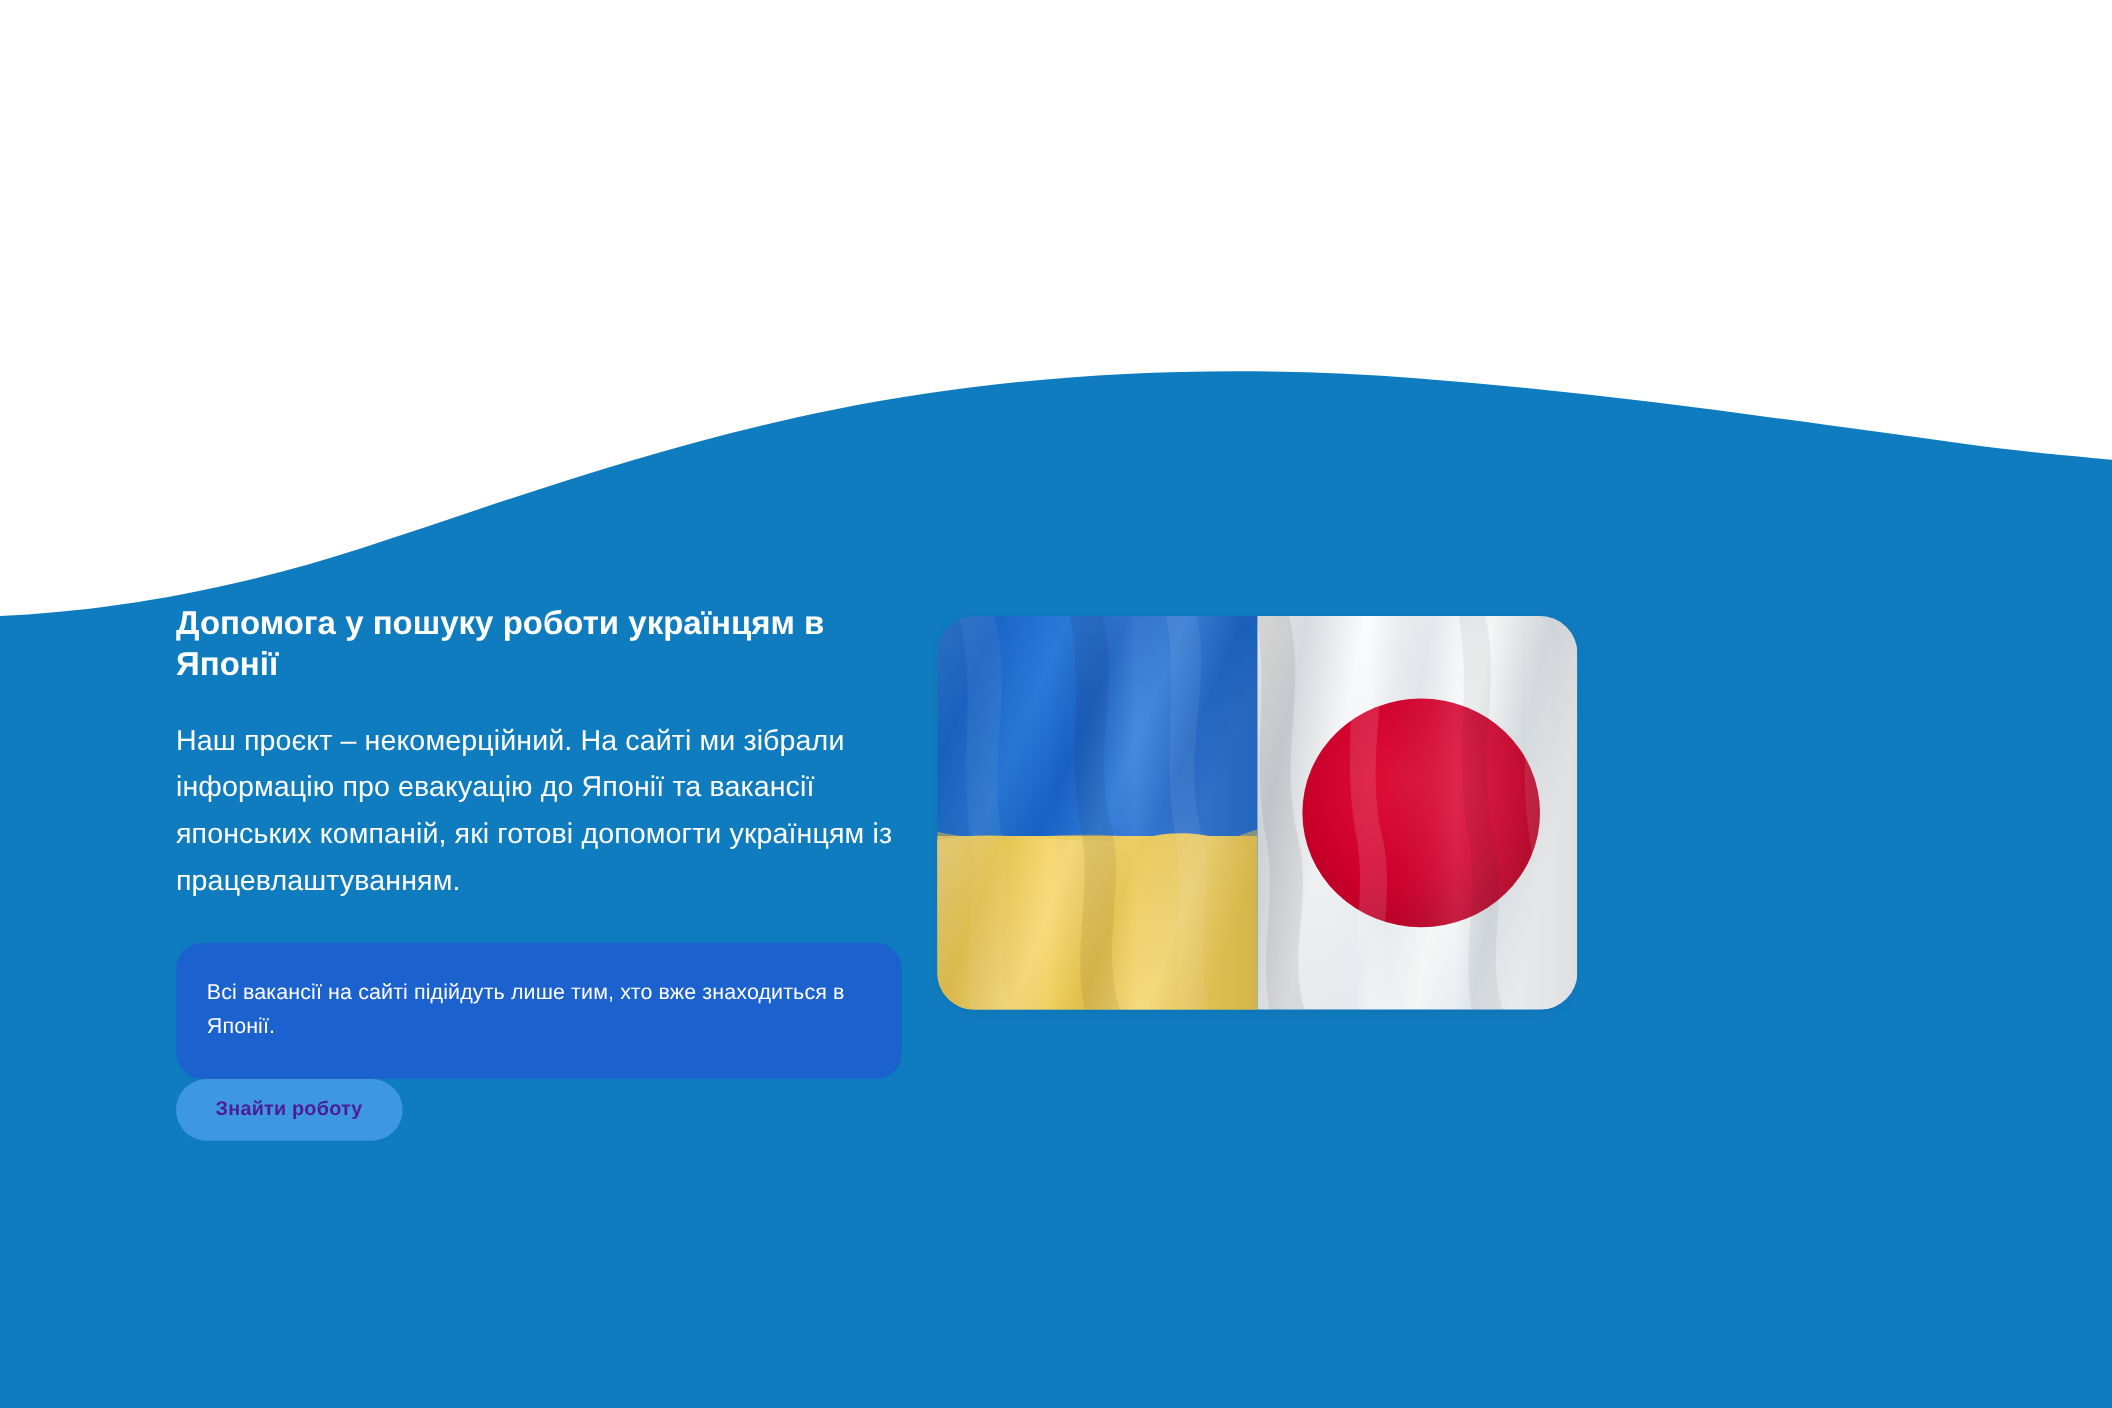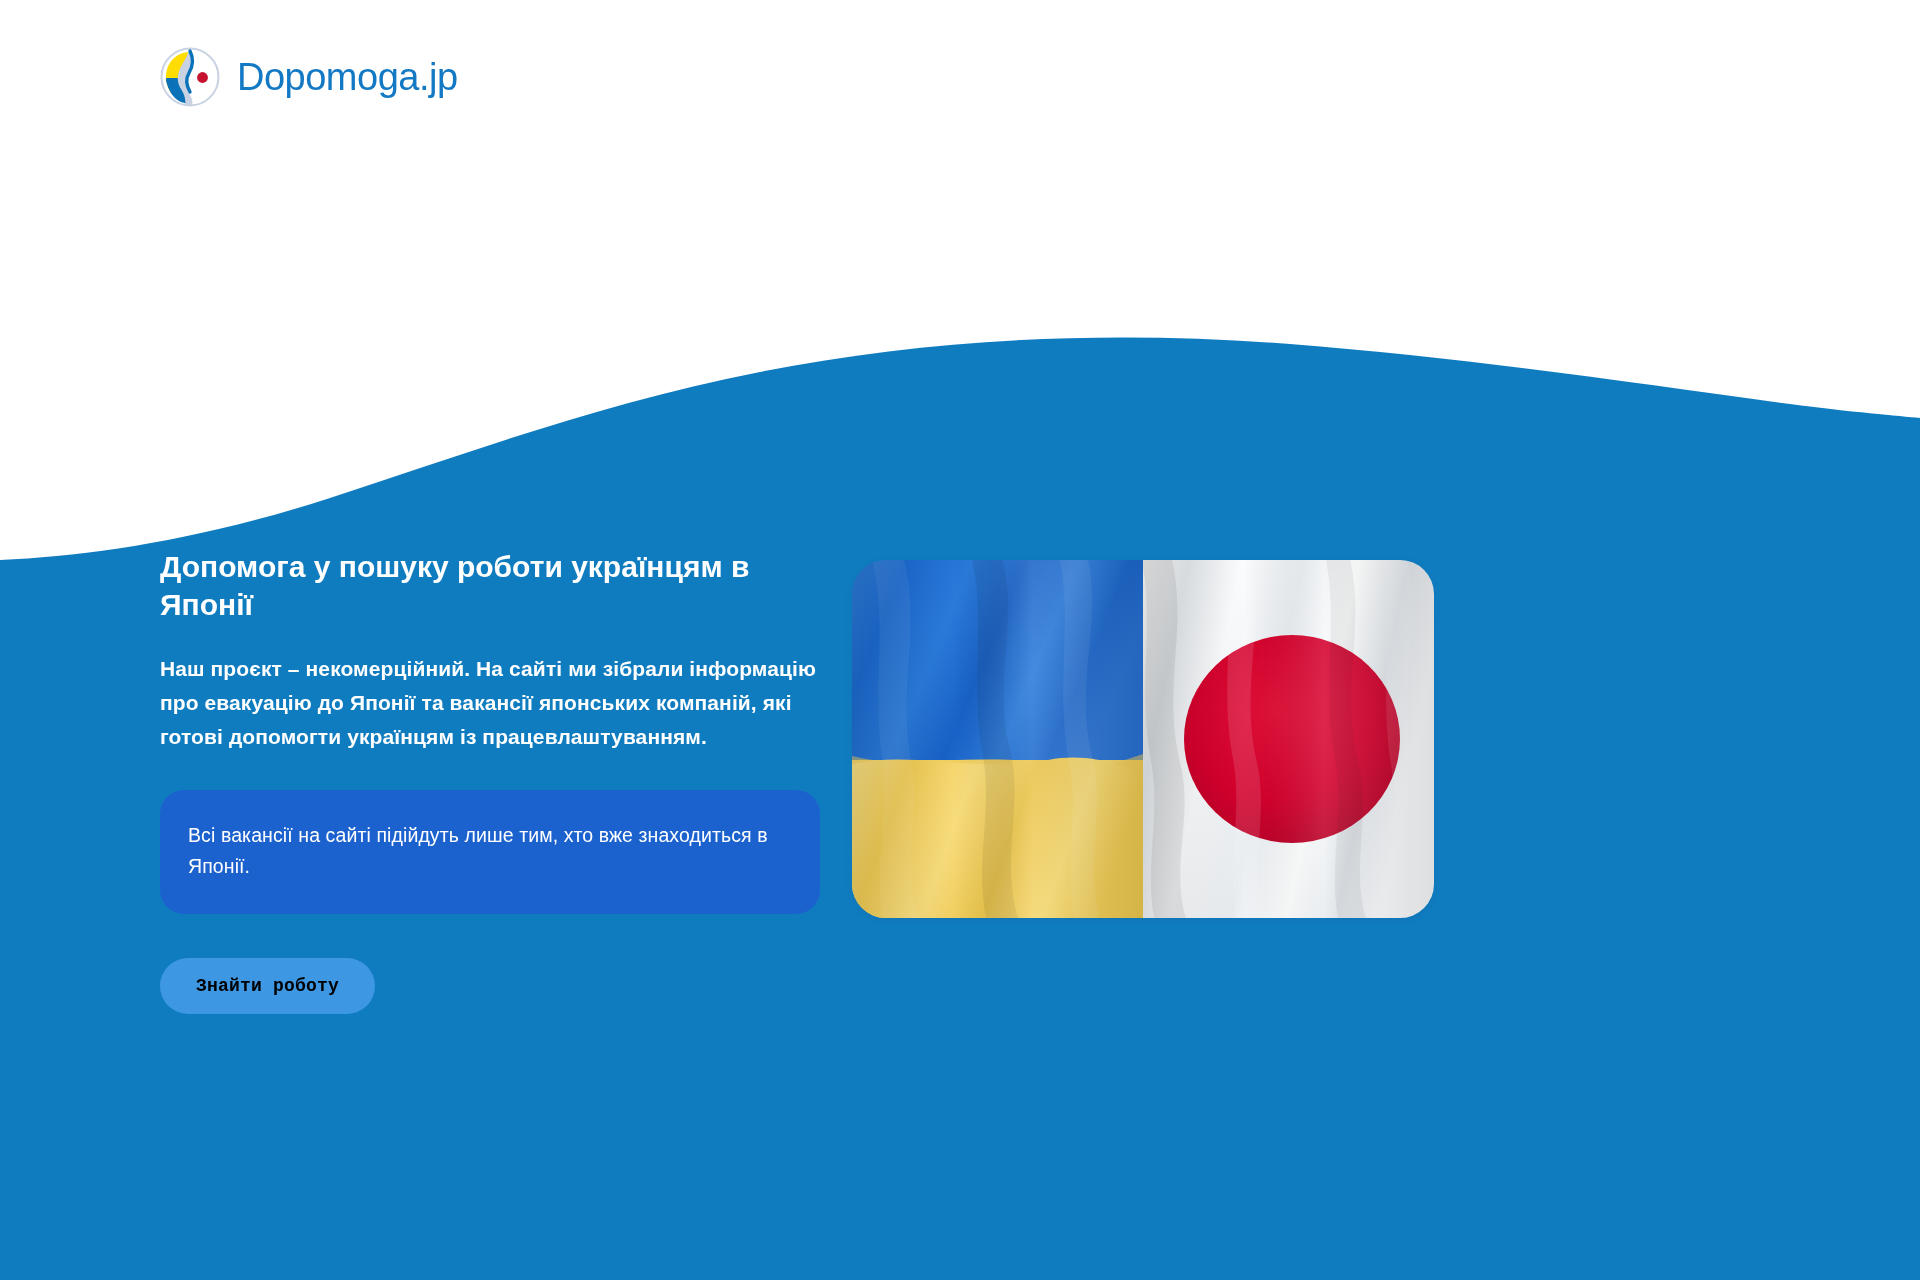--- a/index.html
+++ b/index.html
@@ -76,53 +76,52 @@
   }
   #section-heading {
     font-size:30px;
     font-weight:700;
     color:#ffffff;
     line-height:1.26;
     letter-spacing:0px;
     margin-bottom:28px;
   }
   #section-paragraph {
-    font-size:21px;
-    font-weight:700;
+    font-size:26px;
+    font-weight:400;
     color:#ffffff;
     line-height:1.63;
     letter-spacing:0.1px;
     width:660px;
   }
   #notice-box {
     margin-top:36px;
     width:660px;
     background:#1C62CE;
     border-radius:24px;
     padding:30px 28px 32px 28px;
   }
   #notice-text {
     font-size:19.5px;
     font-weight:400;
     color:#ffffff;
     line-height:1.58;
     letter-spacing:0.1px;
   }
   #cta-button {
-    margin-top:44px;
     display:inline-flex;
     align-items:center;
     justify-content:center;
     height:56px;
     padding:0 36px;
     background:#3E97E3;
     border:none;
     border-radius:28px;
-    color:#000000;
-    font-family:Liberation Mono, monospace;
+    color:#4c1d95;
+    font-family:Liberation Sans, sans-serif;
     font-size:18px;
     font-weight:700;
     letter-spacing:0.2px;
     cursor:pointer;
   }
 
   
   #flags-card {
     position:absolute;
     left:852px; top:560px;
@@ -138,38 +137,20 @@
 <body>
 
 <div id="stage">
 
   <svg id="wave-bg" viewBox="0 0 1920 1280" preserveAspectRatio="none">
     <path d="M0,1280 L0,560 C90,556 200,540 330,498 C470,452 600,404 760,372
              C930,338 1110,330 1290,344 C1470,358 1640,384 1790,404
              C1850,412 1900,416 1920,418 L1920,1280 Z" fill="#107CC0"></path>
   </svg>
 
-  <div id="logo-block">
-    <svg id="logo-mark" viewBox="0 0 60 60">
-      <circle cx="30" cy="30" r="28.5" fill="#ffffff" stroke="#C8D2E2" stroke-width="2"></circle>
-      <clipPath id="emblemClip">
-          <circle cx="30" cy="30" r="28.5"></circle>
-        </clipPath>
-      <g clip-path="url(#emblemClip)">
-        <path d="M6,30 C6,16 16,5 30,5 C26,14 24,22 24,30 C24,38 26,46 30,55 C16,55 6,44 6,30 Z" fill="#FFDD00"></path>
-        <path d="M6,31 C7,44 17,55 30,55 C26,46 24,38 24,31 Z" fill="#0A72B8"></path>
-        <path d="M6,33 C10,50 18,56 30,57 C27,50 25,42 24,33 Z" fill="#0A72B8"></path>
-        <path d="M29,3 C35,12 34,20 29,27 C25,33 25,40 30,48 C33,53 33,58 31,60
-                 L25,60 C26,54 25,48 21,42 C16,35 17,25 23,16 C26,11 28,7 29,3 Z" fill="#C8D2E2"></path>
-        <path d="M30,4 C34,12 33,19 29,26 C26,31 26,38 30,45" fill="none" stroke="#0A72B8" stroke-width="3.4" stroke-linecap="round"></path>
-        <circle cx="42.5" cy="30.5" r="5.4" fill="#C4122F"></circle>
-      </g>
-    </svg>
-    <div id="logo-wordmark">Dopomoga.jp</div>
-  </div>
 
 
   <div id="content-col">
     <h2 id="section-heading">Допомога у пошуку роботи українцям в Японії</h2>
     <p id="section-paragraph">Наш проєкт – некомерційний. На сайті ми зібрали інформацію про евакуацію до Японії та вакансії японських компаній, які готові допомогти українцям із працевлаштуванням.</p>
 
     <div id="notice-box">
       <div id="notice-text">Всі вакансії на сайті підійдуть лише тим, хто вже знаходиться в Японії.</div>
     </div>
 

